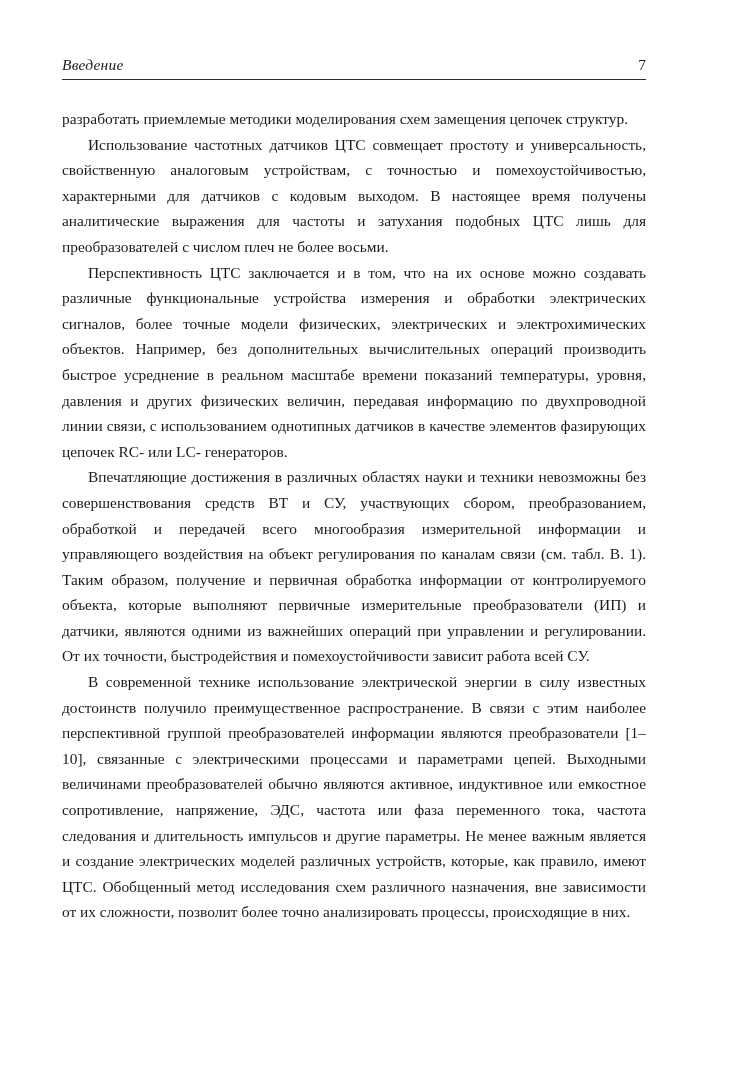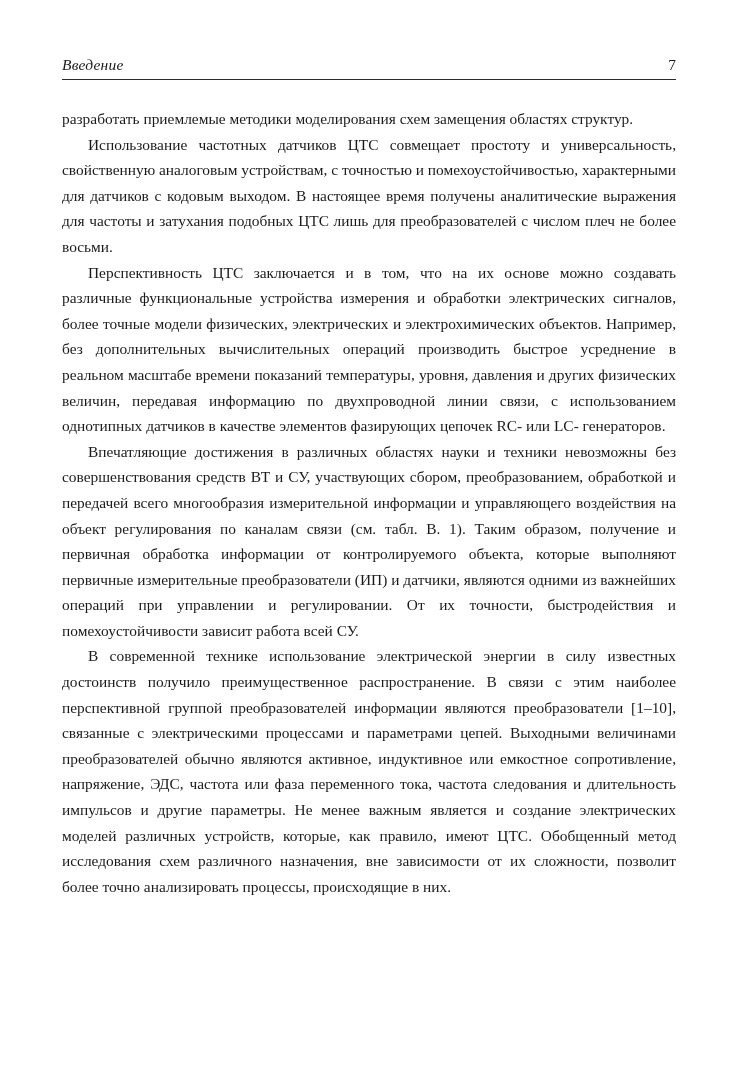--- a/index.html
+++ b/index.html
@@ -12,21 +12,21 @@
     height: 1080px;
     font-family: "Liberation Serif", "DejaVu Serif", serif;
     color: #1a1a1a;
     overflow: hidden;
   }
   .page {
     position: relative;
     width: 738px;
     height: 828px;
     box-sizing: border-box;
-    padding: 56px 62px 40px 62px;
+    padding: 56px 92px 40px 62px;
     background: #ffffff;
   }
   .header {
     display: flex;
     align-items: baseline;
     justify-content: space-between;
     border-bottom: 1px solid #2b2b2b;
     padding-bottom: 5px;
     margin-bottom: 26px;
   }
@@ -60,21 +60,21 @@
 
 <div class="page">
 
   <div class="header">
     <div class="header-title">Введение</div>
     <div class="header-page">7</div>
   </div>
 
   <div class="body-text">
 
-    <p class="no-indent">разработать приемлемые методики моделирования схем замещения областях структур.</p>
+    <p class="no-indent">разработать приемлемые методики моделирования схем замещения цепочек структур.</p>
 
     <p>Использование частотных датчиков ЦТС совмещает простоту и универсальность, свойственную аналоговым устройствам, с точностью и помехоустойчивостью, характерными для датчиков с кодовым выходом. В настоящее время получены аналитические выражения для частоты и затухания подобных ЦТС лишь для преобразователей с числом плеч не более восьми.</p>
 
     <p><span>Перспективность ЦТС заключается и в том, что на их основе можно создавать различные функциональные устройства измерения и обработки электрических сигналов, более точные модели физических, электрических и электрохимических объектов. Например, без дополнительных вычислительных операций производить быстрое усреднение в реальном масштабе времени показаний температуры, уровня, давления и других физических величин, передавая информацию по двухпроводной линии связи, с использованием однотипных датчиков в качестве элементов фазирующих цепочек </span><span class="it">RC</span><span>- или </span><span class="it">LC</span><span>- генераторов.</span></p>
 
     <p>Впечатляющие достижения в различных областях науки и техники невозможны без совершенствования средств ВТ и СУ, участвующих сбором, преобразованием, обработкой и передачей всего многообразия измерительной информации и управляющего воздействия на объект регулирования по каналам связи (см. табл. В. 1). Таким образом, получение и первичная обработка информации от контролируемого объекта, которые выполняют первичные измерительные преобразователи (ИП) и датчики, являются одними из важнейших операций при управлении и регулировании. От их точности, быстродействия и помехоустойчивости зависит работа всей СУ.</p>
 
     <p>В современной технике использование электрической энергии в силу известных достоинств получило преимущественное распространение. В связи с этим наиболее перспективной группой преобразователей информации являются преобразователи [1–10], связанные с электрическими процессами и параметрами цепей. Выходными величинами преобразователей обычно являются активное, индуктивное или емкостное сопротивление, напряжение, ЭДС, частота или фаза переменного тока, частота следования и длительность импульсов и другие параметры. Не менее важным является и создание электрических моделей различных устройств, которые, как правило, имеют ЦТС. Обобщенный метод исследования схем различного назначения, вне зависимости от их сложности, позволит более точно анализировать процессы, происходящие в них.</p>
 
   </div>

